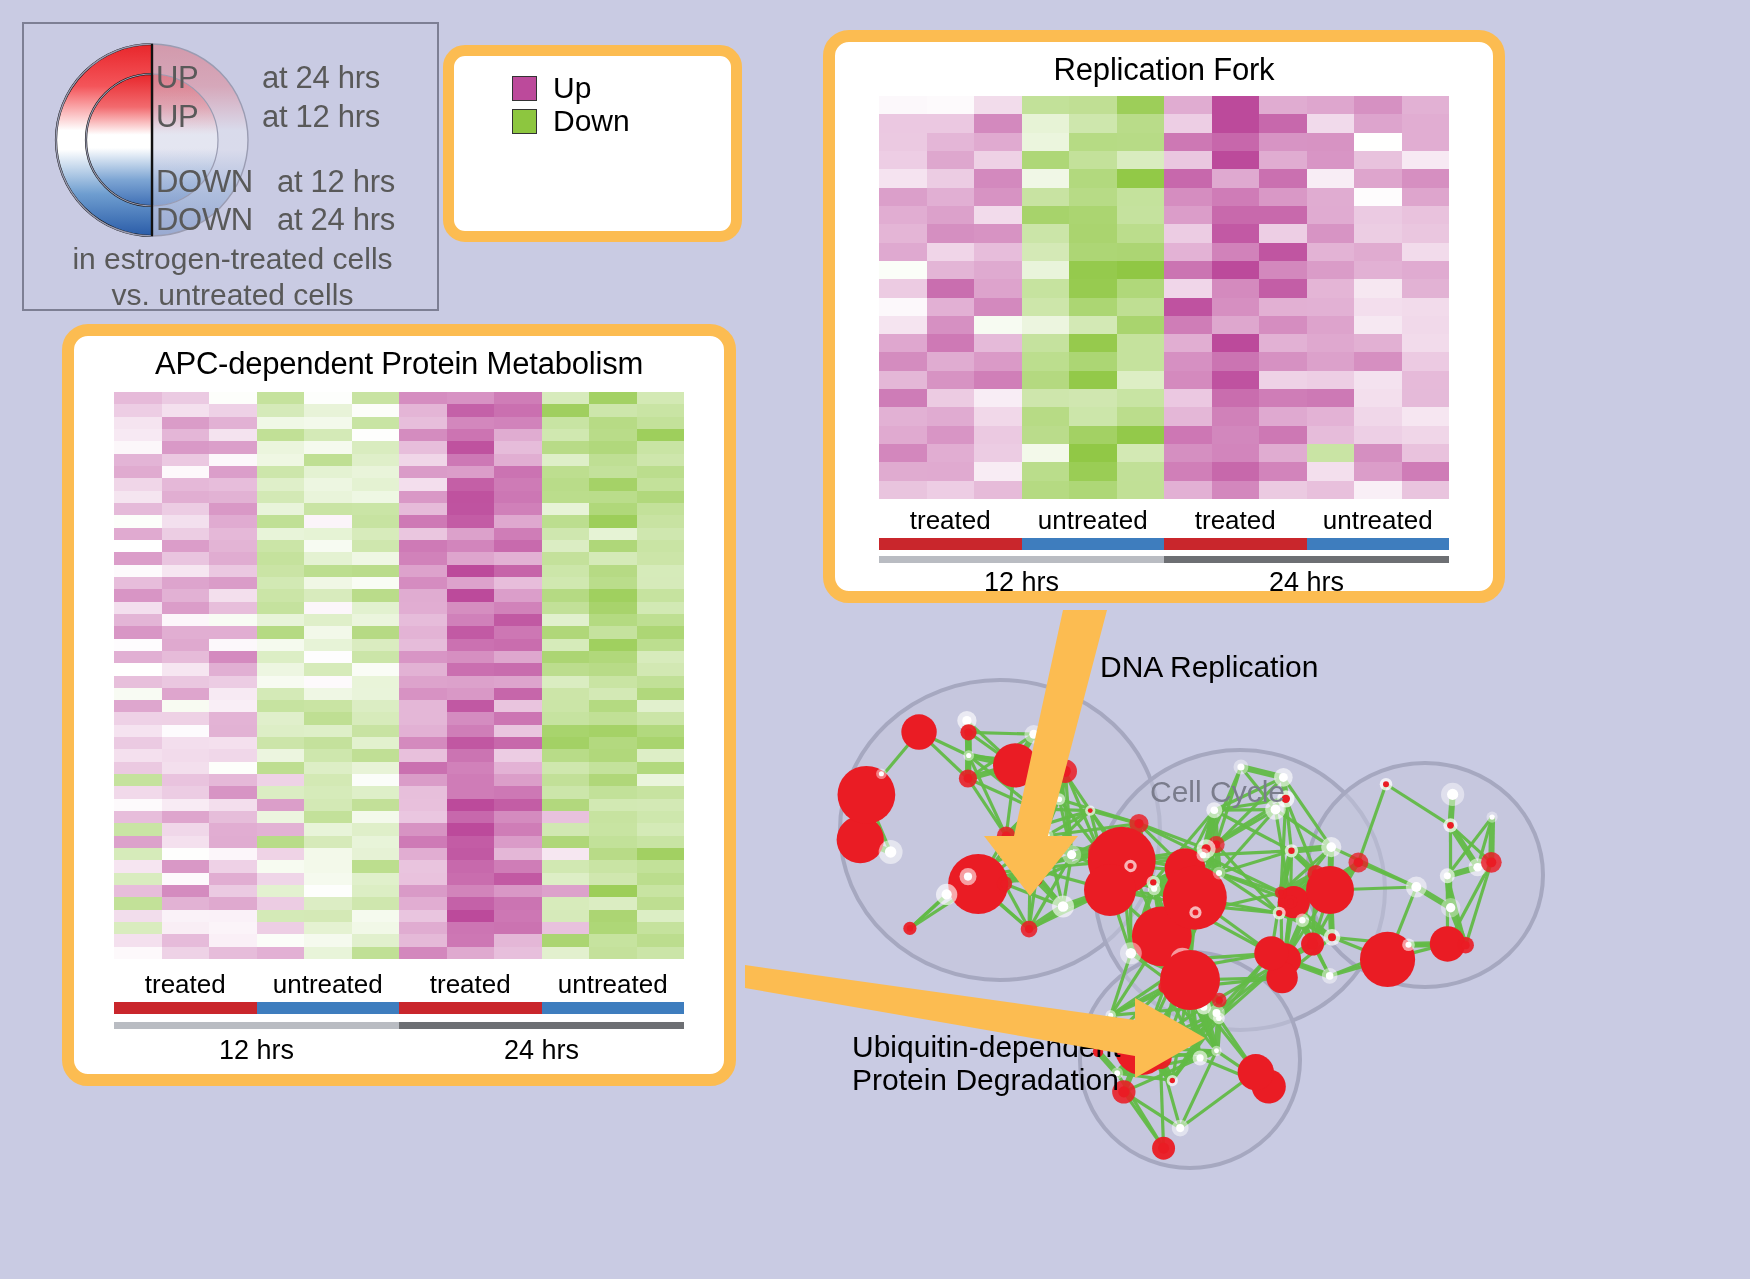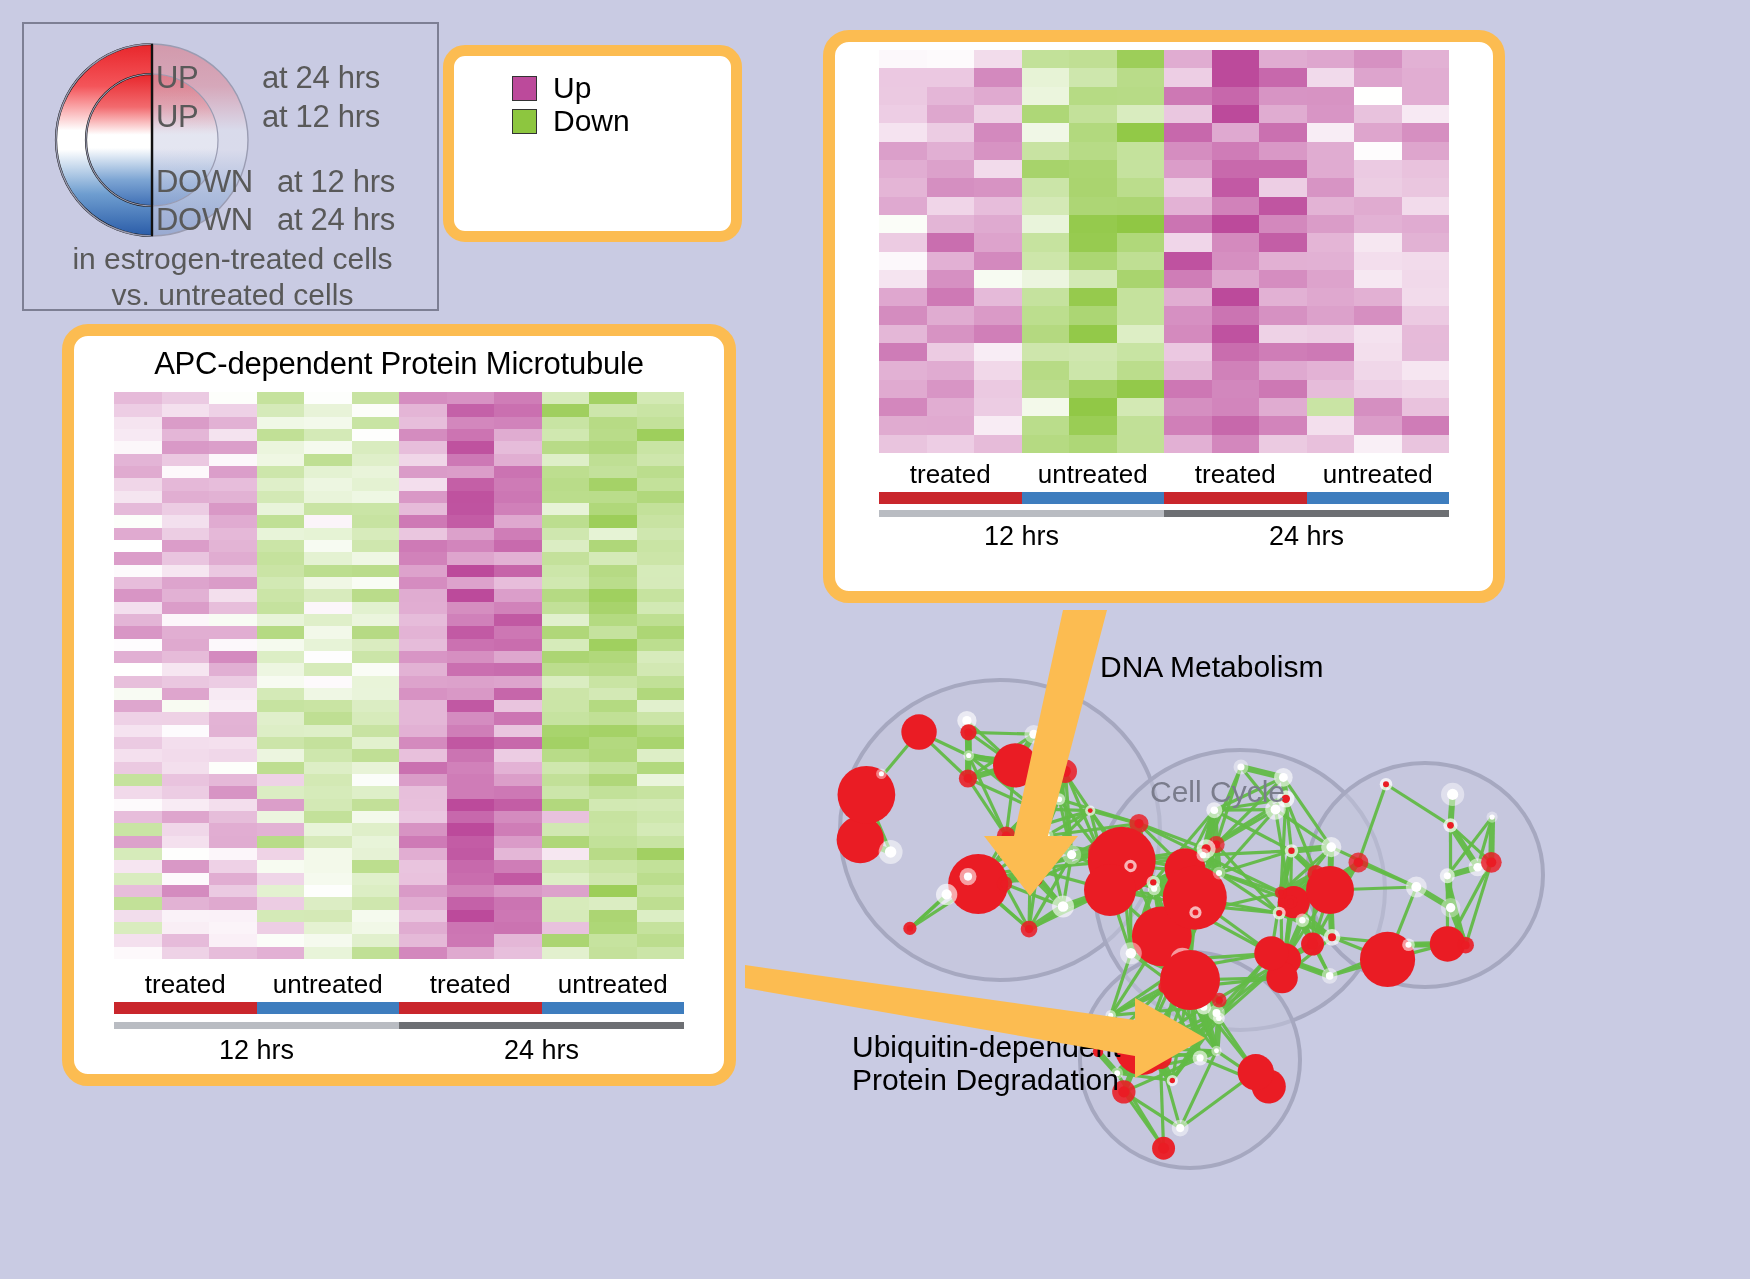--- a/index.html
+++ b/index.html
@@ -191,20 +191,21 @@
     <span class="key-sw" id="sw-up" style="background: rgb(188, 74, 155);"></span>
     <span class="key-txt">Up</span>
   </div>
   <div class="key-row">
     <span class="key-sw" id="sw-down" style="background: rgb(141, 198, 63);"></span>
     <span class="key-txt">Down</span>
   </div>
 </div>
 
 <div class="panel" id="panel-rf">
+  <div class="panel-title">Replication Fork</div>
   <div class="heatmap" id="hm-rf" style="width: 570px; height: 403px; grid-template-columns: repeat(12, 1fr); grid-template-rows: repeat(22, 1fr); margin-top: 8px;">
       <div class="hm-cell" style="background: rgb(252, 248, 251);"></div>
       <div class="hm-cell" style="background: rgb(253, 250, 252);"></div>
       <div class="hm-cell" style="background: rgb(242, 220, 235);"></div>
       <div class="hm-cell" style="background: rgb(194, 225, 153);"></div>
       <div class="hm-cell" style="background: rgb(192, 223, 148);"></div>
       <div class="hm-cell" style="background: rgb(157, 206, 89);"></div>
       <div class="hm-cell" style="background: rgb(224, 172, 209);"></div>
       <div class="hm-cell" style="background: rgb(188, 74, 155);"></div>
       <div class="hm-cell" style="background: rgb(224, 172, 209);"></div>
@@ -480,21 +481,21 @@
       <div class="bar-thin" style="background: rgb(185, 188, 194);"></div>
       <div class="bar-thin" style="background: rgb(109, 111, 115);"></div>
     </div>
   <div class="time-labels" id="tl-rf" style="width: 570px; margin-top: 4px;">
       <div>12 hrs</div>
       <div>24 hrs</div>
     </div>
 </div>
 
 <div class="panel" id="panel-apc">
-  <div class="panel-title">APC-dependent Protein Microtubule</div>
+  <div class="panel-title">APC-dependent Protein Metabolism</div>
   <div class="heatmap" id="hm-apc" style="width: 570px; height: 567px; grid-template-columns: repeat(12, 1fr); grid-template-rows: repeat(46, 1fr); margin-top: 10px;">
       <div class="hm-cell" style="background: rgb(230, 186, 217);"></div>
       <div class="hm-cell" style="background: rgb(235, 202, 226);"></div>
       <div class="hm-cell" style="background: rgb(253, 254, 251);"></div>
       <div class="hm-cell" style="background: rgb(197, 226, 157);"></div>
       <div class="hm-cell" style="background: rgb(253, 254, 252);"></div>
       <div class="hm-cell" style="background: rgb(200, 227, 162);"></div>
       <div class="hm-cell" style="background: rgb(213, 141, 192);"></div>
       <div class="hm-cell" style="background: rgb(215, 146, 195);"></div>
       <div class="hm-cell" style="background: rgb(207, 125, 183);"></div>
@@ -1632,21 +1633,21 @@
         <circle cx="408.3159561784365" cy="379.6288650943018" r="4.2749632081179705" fill="#ffffff" fill-opacity="1"></circle>
         <circle cx="394.63219043405877" cy="397.01324736007075" r="6.23159861621987" fill="#ea1c24" fill-opacity="0.9151932555088742"></circle>
         <circle cx="394.63219043405877" cy="397.01324736007075" r="2.9911673357855375" fill="#ea1c24" fill-opacity="1"></circle>
         <circle cx="418.0599837498233" cy="397.19924324019365" r="5.896092772901102" fill="#ffffff" fill-opacity="0.6629525677826966"></circle>
         <circle cx="418.0599837498233" cy="397.19924324019365" r="2.8301245309925287" fill="#ea1c24" fill-opacity="1"></circle>
         <circle cx="340" cy="300" r="26" fill="#ea1c24" fill-opacity="1"></circle>
         <circle cx="560" cy="300" r="24" fill="#ea1c24" fill-opacity="1"></circle>
         <circle cx="420" cy="390" r="30" fill="#ea1c24" fill-opacity="1"></circle>
       </g>
     </svg>
-  <div class="net-lbl" style="left: 330px; top: 60px; color: rgb(0, 0, 0);">DNA Metabolism</div>
+  <div class="net-lbl" style="left: 330px; top: 60px; color: rgb(0, 0, 0);">DNA Replication</div>
   <div class="net-lbl" style="left: 380px; top: 185px; color: rgb(122, 124, 140);">Cell Cycle</div>
   <div class="net-lbl" style="left: 82px; top: 440px; color: rgb(0, 0, 0); text-align: left;">Ubiquitin-dependent
 Protein Degradation</div>
 </div>
 
 <svg id="arrows" style="position:absolute;left:0;top:0;width:1750px;height:1279px;pointer-events:none;">
 
   <polygon points="1063,610 1107,610 1048,836 1078,836 1030,896 984,836 1014,836" fill="#fcbc51"></polygon>
 
   <polygon points="745,965 1135,1020 1135,998 1205,1038 1135,1078 1135,1056 745,988" fill="#fcbc51"></polygon>

